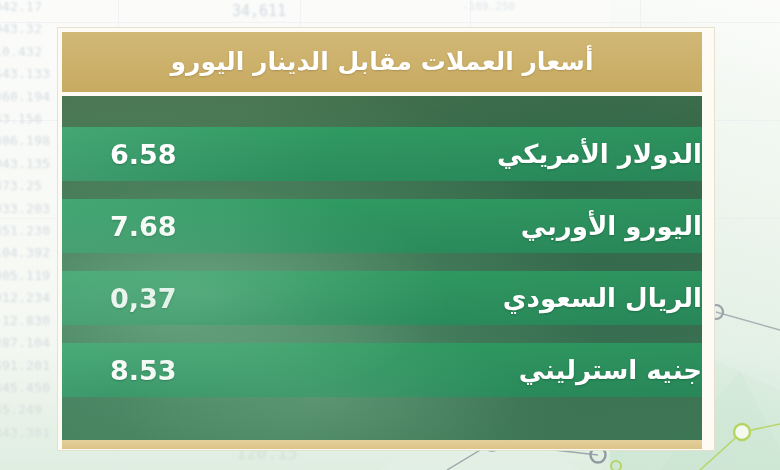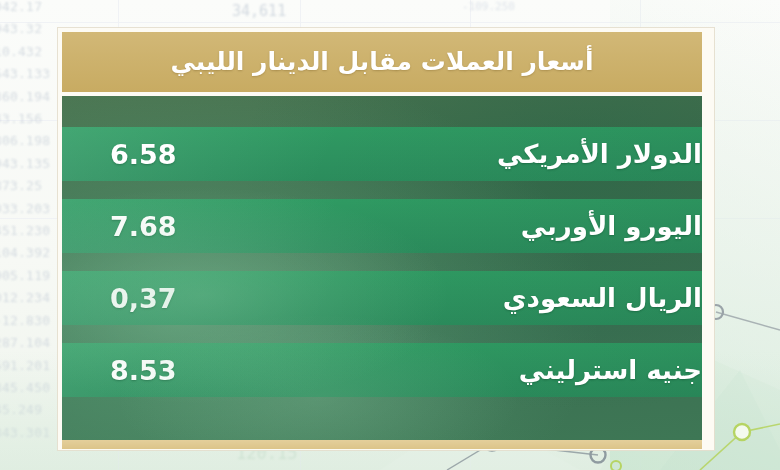--- a/index.html
+++ b/index.html
@@ -279,21 +279,21 @@
       <circle cx="598" cy="455" r="7.5" fill="none" stroke="#8f9ba0" stroke-width="2.4"></circle>
       <polyline points="700,470 742,432 780,424" fill="none" stroke="#b6d463" stroke-width="1.6" opacity=".9"></polyline>
       <circle cx="742" cy="432" r="8" fill="#f4faef" stroke="#b6d463" stroke-width="2.4"></circle>
       <circle cx="616" cy="466" r="5" fill="none" stroke="#b6d463" stroke-width="2"></circle>
     </svg>
   </div>
 
   <div class="card"></div>
 
   <div class="card-header">
-    <div class="title">أسعار العملات مقابل الدينار الليبي</div>
+    <div class="title">أسعار العملات مقابل الدينار اليورو</div>
   </div>
 
   <div class="panel">
     <div class="rows">
 
       <div class="row">
         <div class="label">الدولار الأمريكي</div>
         <div class="value">6.58</div>
       </div>
 

